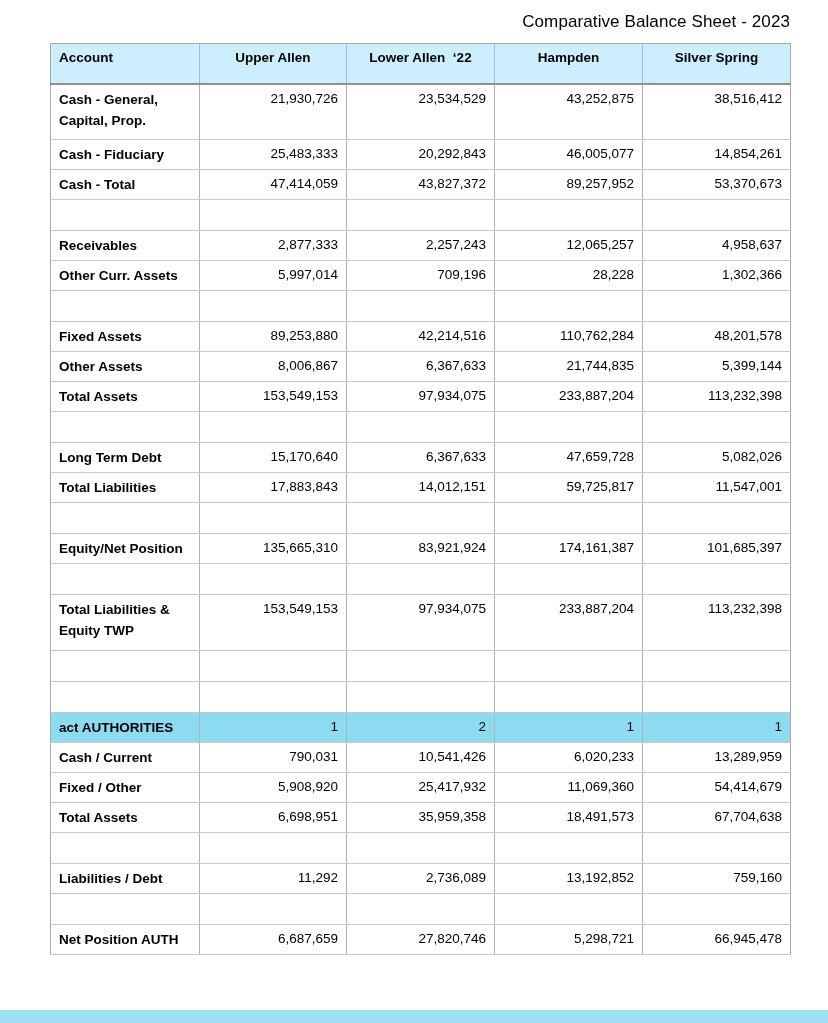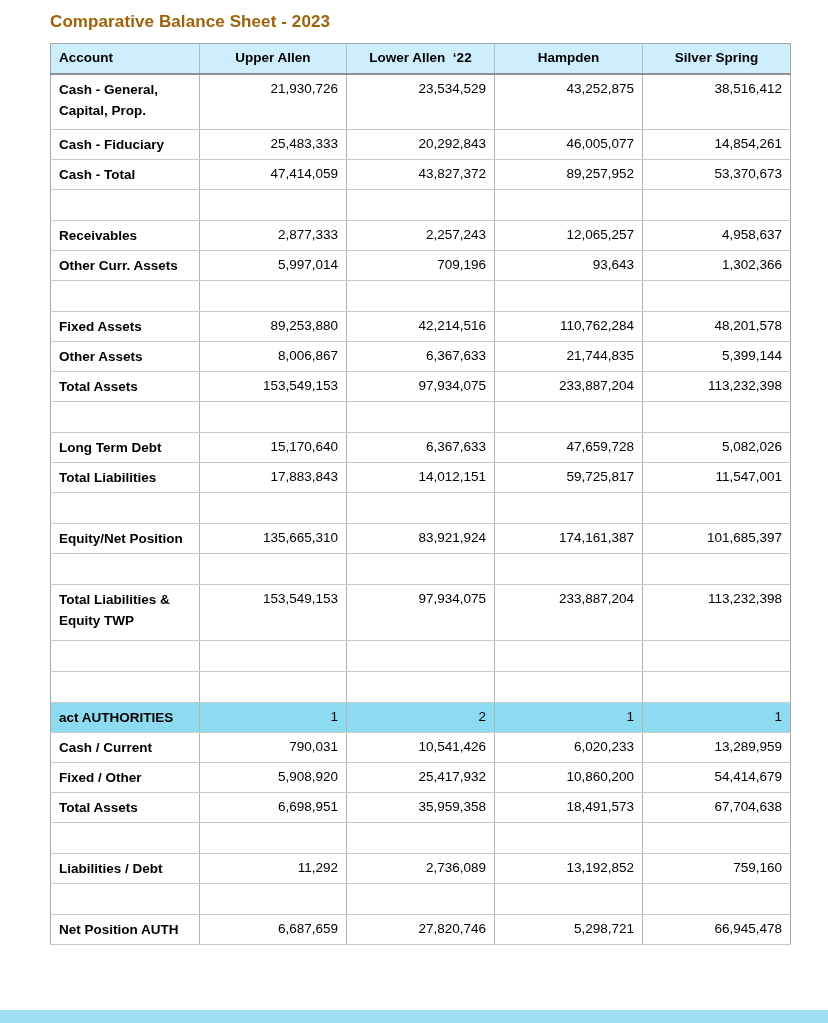--- a/index.html
+++ b/index.html
@@ -8,44 +8,44 @@
     width: 828px; height: 1023px;
     background: #ffffff;
     font-family: "Liberation Sans", sans-serif;
     color: #000;
     position: relative;
     overflow: hidden;
   }
   .page { position: absolute; left: 50px; top: 12px; width: 740px; }
   .title {
     margin: 0 0 11px 0;
-    text-align: left;
+    text-align: right;
     font-size: 17px;
-    font-weight: 700;
+    font-weight: 400;
     letter-spacing: .1px;
-    color: #a16207;
+    color: #000000;
   }
   table.sheet {
     width: 740px;
     border-collapse: collapse;
     table-layout: fixed;
     border: 1px solid #a8a8a8;
   }
   th, td {
     font-size: 13.5px;
     line-height: 20px;
     padding: 4px 8px 0 8px;
     vertical-align: top;
     overflow: hidden;
   }
   thead th {
     background: var(--header-bg, #cdeefc);
     font-weight: 700;
     text-align: center;
-    height: 30px;
+    height: 40px;
     white-space: pre;
     border-right: 1px solid #9fc2d2;
     border-bottom: 2px solid #8f8f8f;
   }
   thead th.first { text-align: left; }
   thead th:last-child { border-right: none; padding-left: 8px; }
   tbody tr { height: 31px; }
   tbody tr.data { height: 30px; }
   tbody tr.tall { height: 56px; }
   tbody tr.section { height: 30px; }
@@ -120,21 +120,21 @@
           <td class="label">Receivables</td>
           <td class="val">2,877,333</td>
           <td class="val">2,257,243</td>
           <td class="val">12,065,257</td>
           <td class="val">4,958,637</td>
         </tr>
         <tr class="data">
           <td class="label">Other Curr. Assets</td>
           <td class="val">5,997,014</td>
           <td class="val">709,196</td>
-          <td class="val">93,643</td>
+          <td class="val">28,228</td>
           <td class="val">1,302,366</td>
         </tr>
         <tr class="spacer">
           <td class="label"></td>
           <td class="val"></td>
           <td class="val"></td>
           <td class="val"></td>
           <td class="val"></td>
         </tr>
         <tr class="data">
@@ -232,21 +232,21 @@
           <td class="label">Cash / Current</td>
           <td class="val">790,031</td>
           <td class="val">10,541,426</td>
           <td class="val">6,020,233</td>
           <td class="val">13,289,959</td>
         </tr>
         <tr class="data">
           <td class="label">Fixed / Other</td>
           <td class="val">5,908,920</td>
           <td class="val">25,417,932</td>
-          <td class="val">10,860,200</td>
+          <td class="val">11,069,360</td>
           <td class="val">54,414,679</td>
         </tr>
         <tr class="data">
           <td class="label">Total Assets</td>
           <td class="val">6,698,951</td>
           <td class="val">35,959,358</td>
           <td class="val">18,491,573</td>
           <td class="val">67,704,638</td>
         </tr>
         <tr class="spacer">

